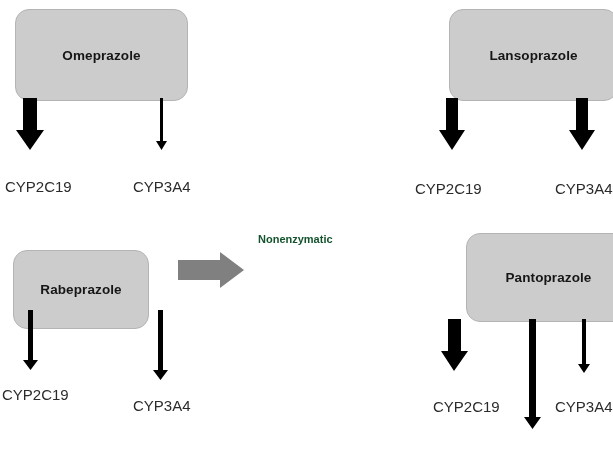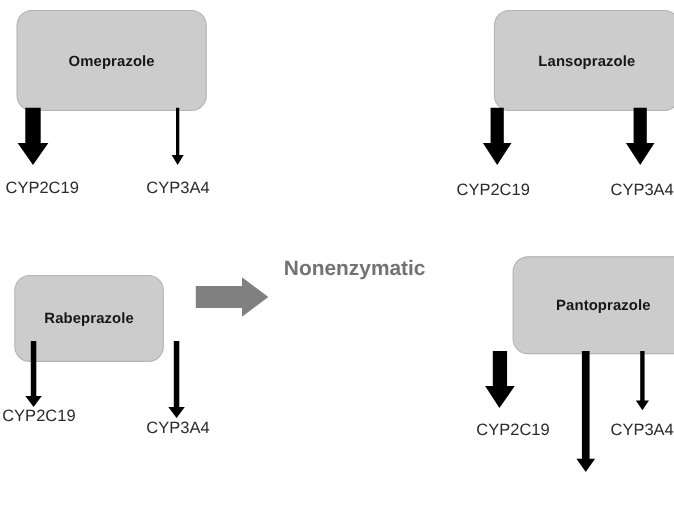--- a/index.html
+++ b/index.html
@@ -35,31 +35,32 @@
     letter-spacing: 0.1px;
     white-space: nowrap;
   }
   .enzyme-label {
     position: absolute;
     font-family: "Liberation Sans", sans-serif;
     font-size: 15px;
     color: #2b2b2b;
     white-space: nowrap;
     line-height: 1;
+    margin-top: 16px;
   }
   .enzyme-label.bold {
     font-weight: bold;
     color: #111111;
   }
   .note-text {
     position: absolute;
     font-family: "Liberation Sans", sans-serif;
     font-weight: bold;
-    font-size: 19px;
-    color: #737373;
+    font-size: 11px;
+    color: #14532d;
     line-height: 1.35;
     white-space: nowrap;
   }
   .arrow-svg {
     position: absolute;
     overflow: visible;
   }
 </style>
 </head>
 <body>

